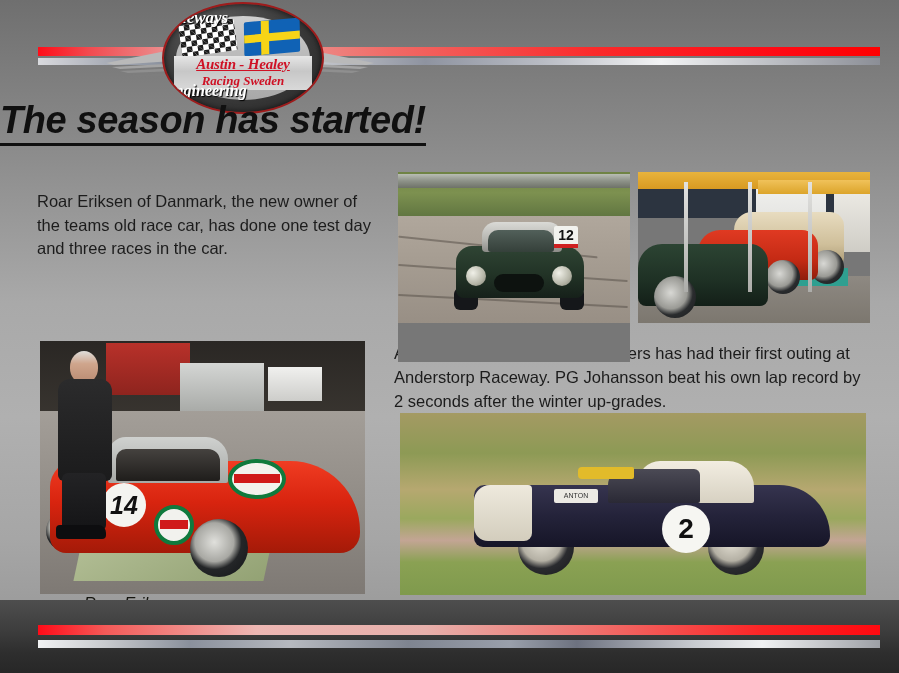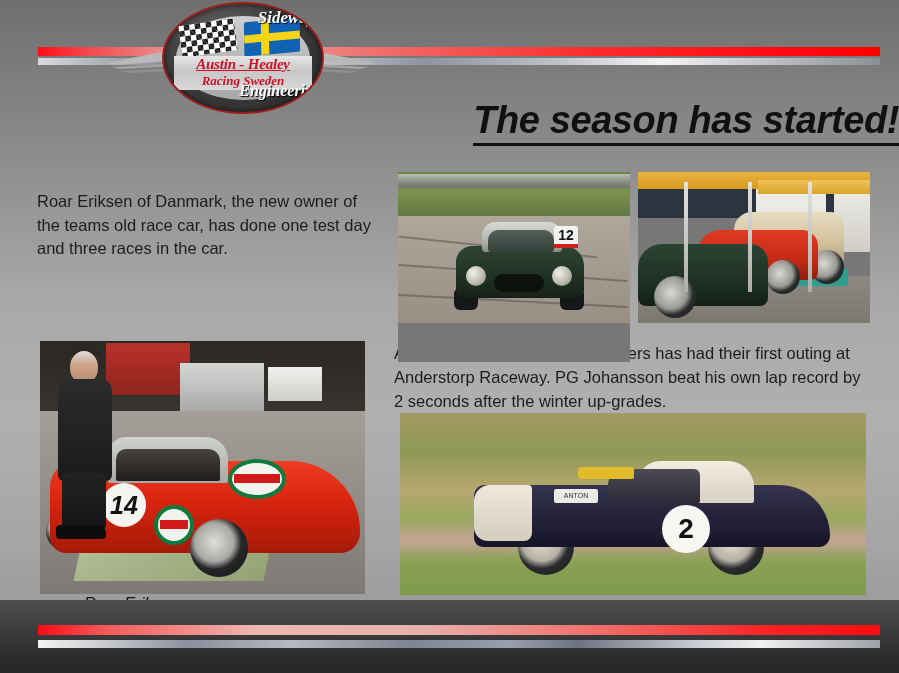--- a/index.html
+++ b/index.html
@@ -124,38 +124,38 @@
     font-family: "Liberation Serif", serif;
     font-weight: bold;
     font-style: italic;
     font-size: 13px;
     color: #cf1125;
     line-height: 15px;
   }
   .logo-top-text, .logo-bottom-text {
     position: absolute;
     width: 158px;
-    text-align: right;
+    text-align: left;
     color: #ffffff;
     font-family: "Liberation Serif", serif;
     font-weight: bold;
     font-style: italic;
     font-size: 17px;
     text-shadow: 1px 1px 1px #000;
     left: 0;
   }
   .logo-top-text { top: 4px; }
   .logo-bottom-text { top: 78px; font-size: 16px; }
 
   
   .title {
     position: absolute;
     left: 0; top: 99px;
     width: 899px;
-    text-align: right;
+    text-align: left;
     font-size: 38px;
     font-weight: bold;
     font-style: italic;
     color: #101010;
     letter-spacing: -0.4px;
   }
   .title span {
     border-bottom: 3px solid #101010;
     padding-bottom: 2px;
   }

